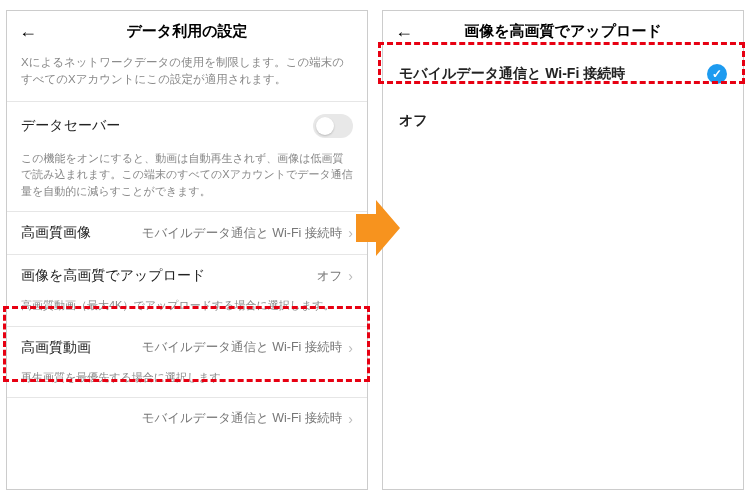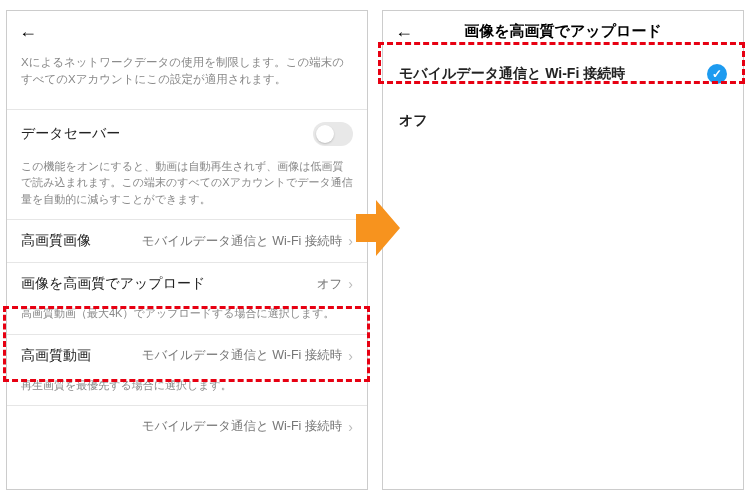--- a/index.html
+++ b/index.html
@@ -38,21 +38,21 @@
     width: 20px;
   }
   .title {
     flex: 1;
     text-align: center;
     font-size: 15px;
     font-weight: 700;
     margin-left: -20px;
   }
   .intro {
-    padding: 4px 14px 20px 14px;
+    padding: 4px 14px 12px 14px;
     font-size: 11.5px;
     line-height: 1.5;
     color: #888;
   }
   .divider { border-top: 1px solid #e6e6e6; }
   .row {
     display: flex;
     align-items: center;
     padding: 12px 14px;
     position: relative;
@@ -137,20 +137,21 @@
     width: 44px; height: 56px;
   }
   .big-arrow svg { display: block; }
 </style>
 </head>
 <body>
 
 <div class="phone left">
   <div class="header">
     <div class="back-arrow">←</div>
+    <div class="title">データ利用の設定</div>
   </div>
   <div class="intro">Xによるネットワークデータの使用を制限します。この端末のすべてのXアカウントにこの設定が適用されます。</div>
   <div class="divider"></div>
 
   <div class="row">
     <div class="row-left">データセーバー</div>
     <div style="flex:1"></div>
     <div class="toggle"></div>
   </div>
   <div class="desc">この機能をオンにすると、動画は自動再生されず、画像は低画質で読み込まれます。この端末のすべてのXアカウントでデータ通信量を自動的に減らすことができます。</div>

